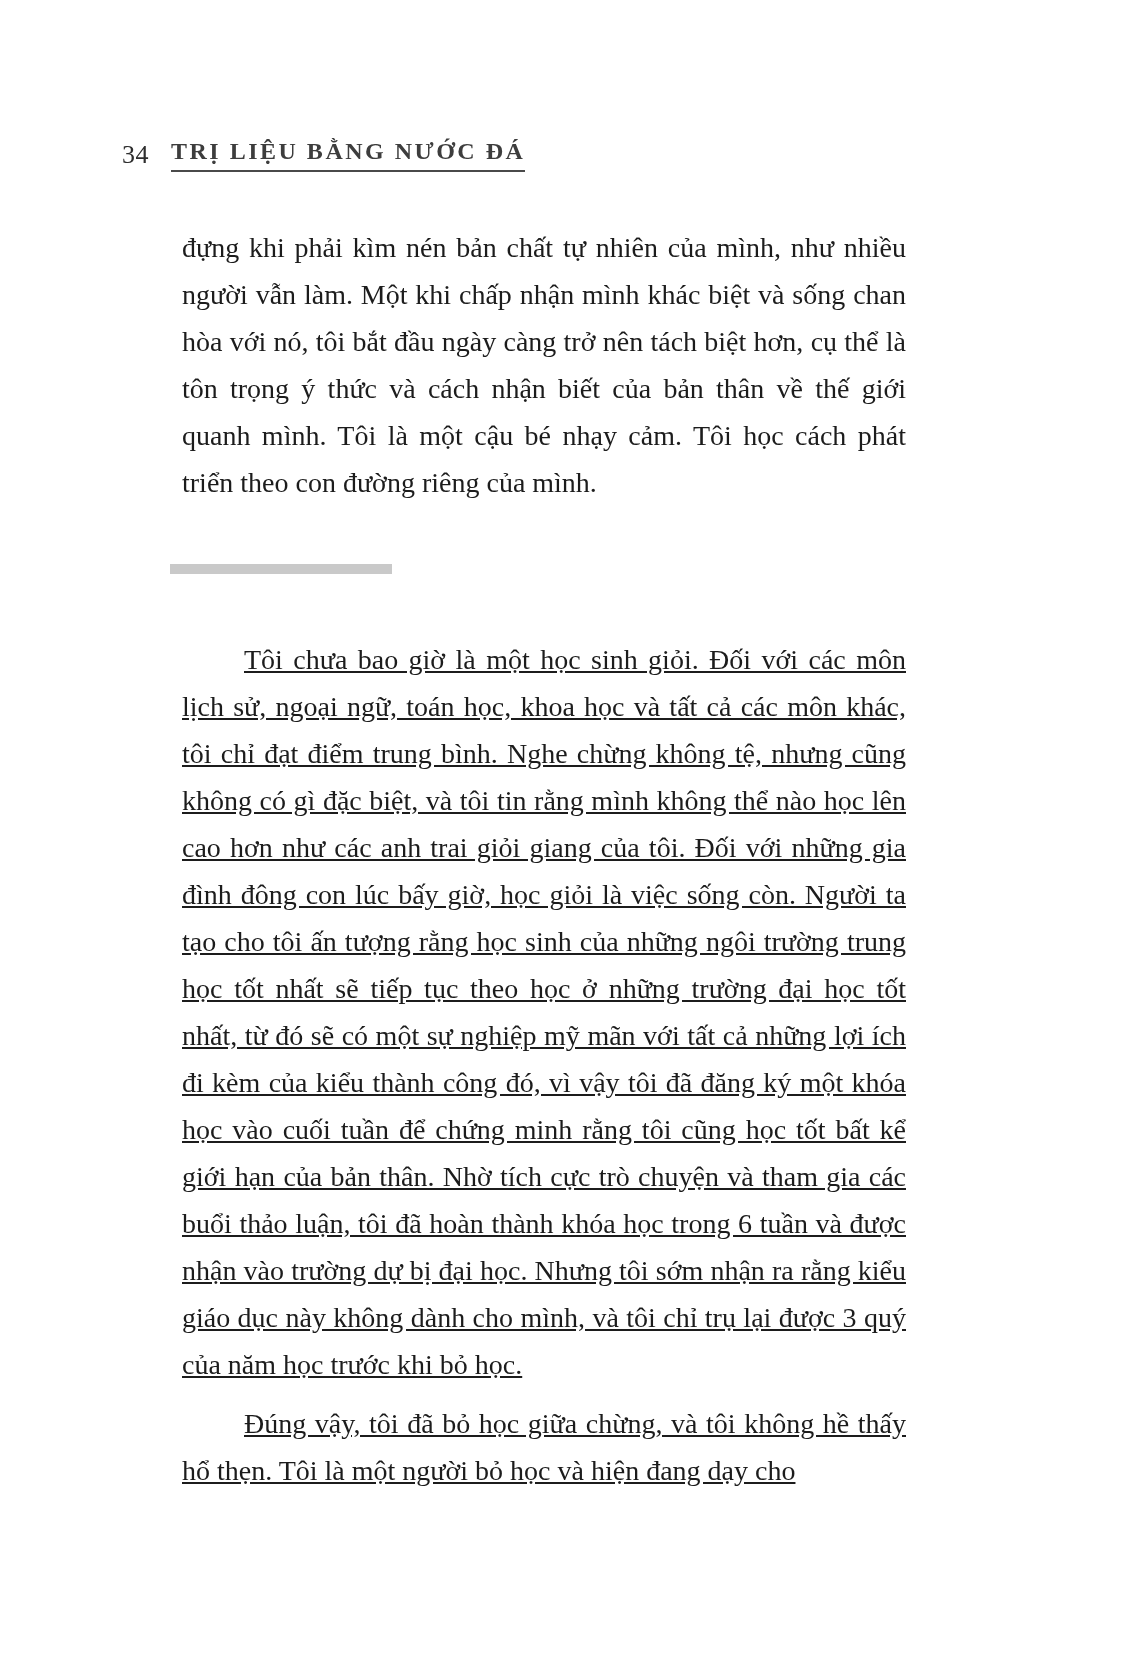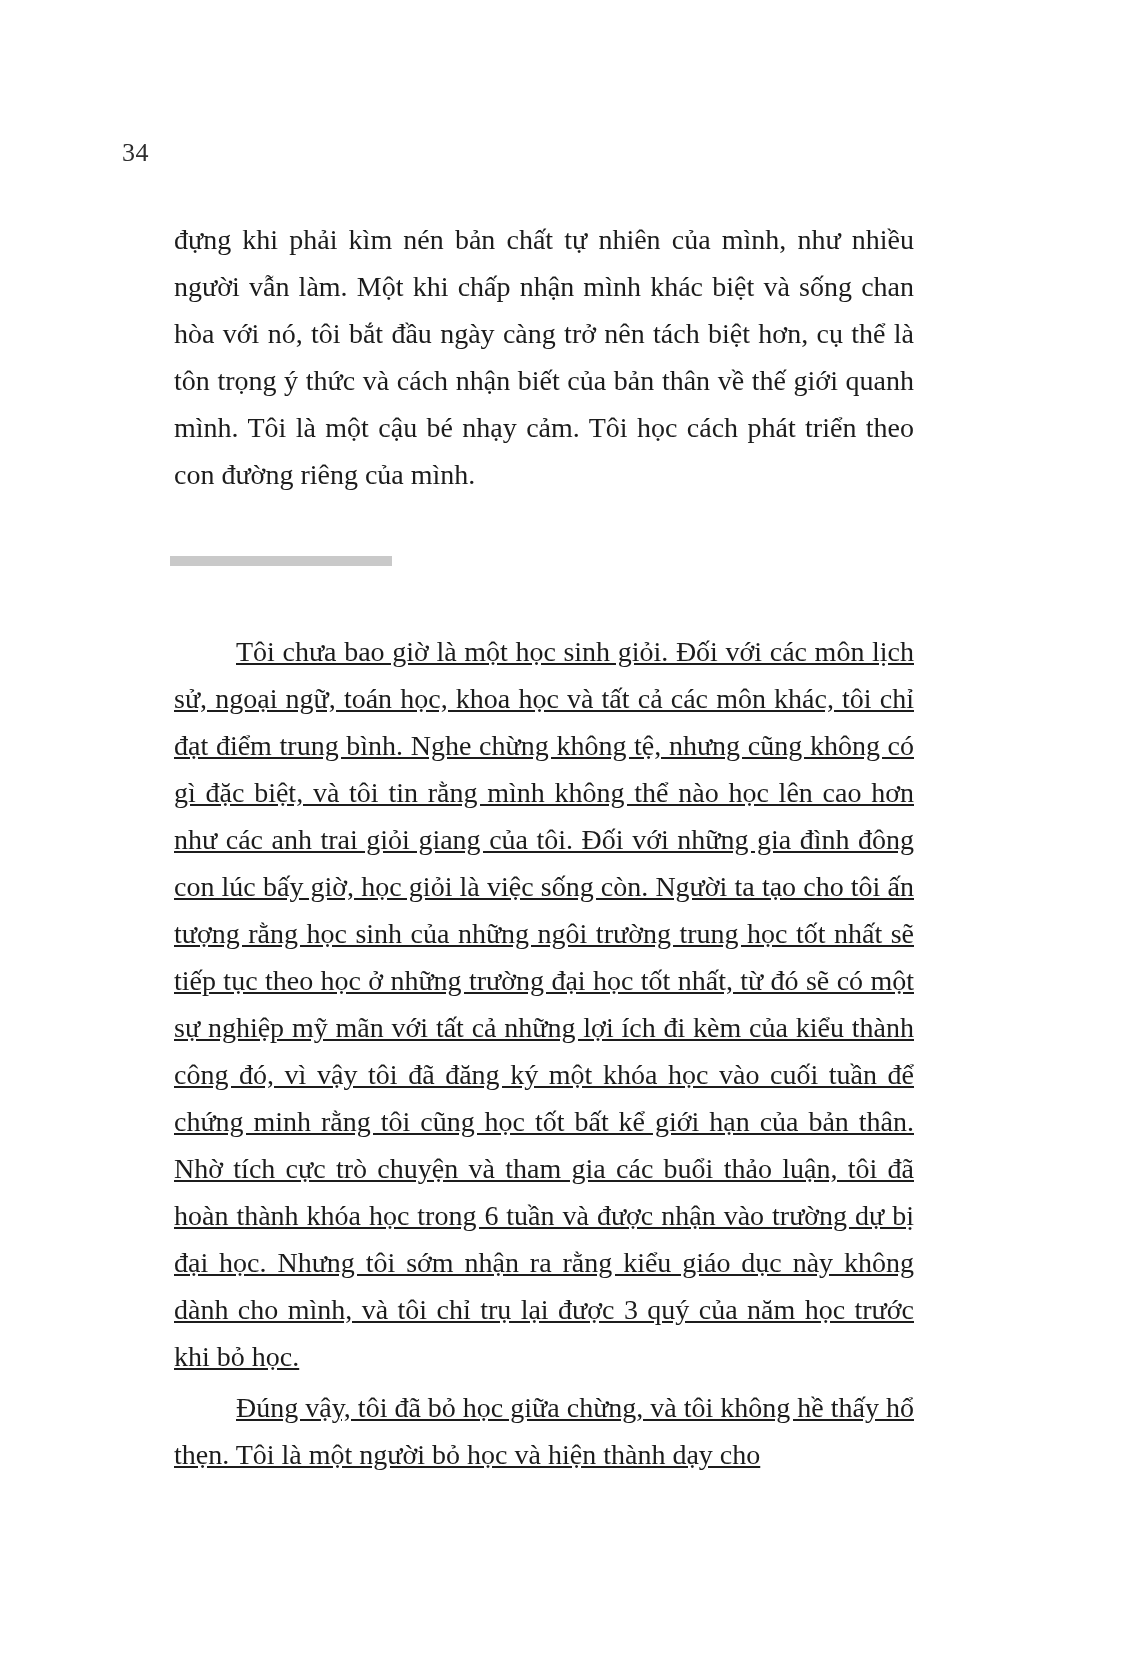--- a/index.html
+++ b/index.html
@@ -37,21 +37,21 @@
     padding-bottom: 5px;
     border-bottom: 2px solid #4a4a4a;
   }
   .content {
     position: absolute;
     top: 212px;
     left: 170px;
     width: 748px;
   }
   .content p {
-    margin: 4px;
+    margin: 12px;
     font-size: 28px;
     line-height: 47px;
     text-align: justify;
     color: #1c1c1c;
   }
   .content p.indent {
     text-indent: 62px;
     text-decoration: underline;
   }
   .section-divider {
@@ -61,25 +61,26 @@
     margin: 58px 0 62px 0;
   }
 </style>
 </head>
 <body>
 
 <div class="page">
 
   <div class="page-header">
     <span class="page-number">34</span>
+    <span class="running-title">TRỊ LIỆU BẰNG NƯỚC ĐÁ</span>
   </div>
 
   <div class="content">
     <p>đựng khi phải kìm nén bản chất tự nhiên của mình, như nhiều người vẫn làm. Một khi chấp nhận mình khác biệt và sống chan hòa với nó, tôi bắt đầu ngày càng trở nên tách biệt hơn, cụ thể là tôn trọng ý thức và cách nhận biết của bản thân về thế giới quanh mình. Tôi là một cậu bé nhạy cảm. Tôi học cách phát triển theo con đường riêng của mình.</p>
 
     <div class="section-divider"></div>
 
     <p class="indent">Tôi chưa bao giờ là một học sinh giỏi. Đối với các môn lịch sử, ngoại ngữ, toán học, khoa học và tất cả các môn khác, tôi chỉ đạt điểm trung bình. Nghe chừng không tệ, nhưng cũng không có gì đặc biệt, và tôi tin rằng mình không thể nào học lên cao hơn như các anh trai giỏi giang của tôi. Đối với những gia đình đông con lúc bấy giờ, học giỏi là việc sống còn. Người ta tạo cho tôi ấn tượng rằng học sinh của những ngôi trường trung học tốt nhất sẽ tiếp tục theo học ở những trường đại học tốt nhất, từ đó sẽ có một sự nghiệp mỹ mãn với tất cả những lợi ích đi kèm của kiểu thành công đó, vì vậy tôi đã đăng ký một khóa học vào cuối tuần để chứng minh rằng tôi cũng học tốt bất kể giới hạn của bản thân. Nhờ tích cực trò chuyện và tham gia các buổi thảo luận, tôi đã hoàn thành khóa học trong 6 tuần và được nhận vào trường dự bị đại học. Nhưng tôi sớm nhận ra rằng kiểu giáo dục này không dành cho mình, và tôi chỉ trụ lại được 3 quý của năm học trước khi bỏ học.</p>
 
-    <p class="indent">Đúng vậy, tôi đã bỏ học giữa chừng, và tôi không hề thấy hổ thẹn. Tôi là một người bỏ học và hiện thành dạy cho</p>
+    <p class="indent">Đúng vậy, tôi đã bỏ học giữa chừng, và tôi không hề thấy hổ thẹn. Tôi là một người bỏ học và hiện đang dạy cho</p>
   </div>
 
 </div>
 
 </body></html>

